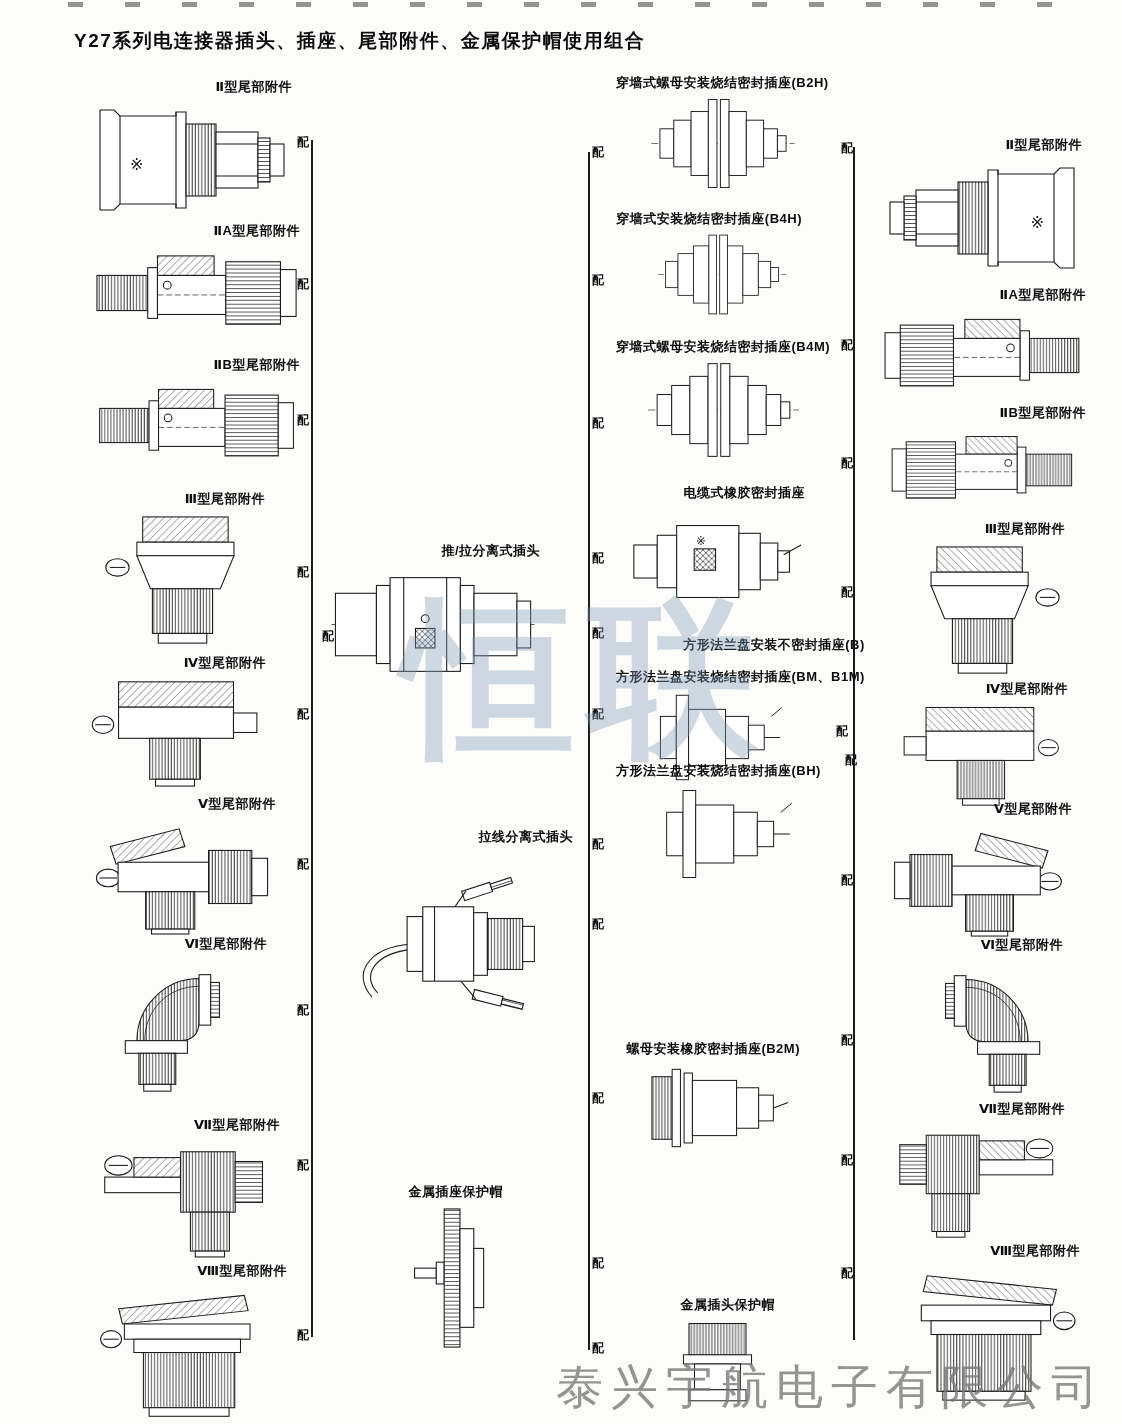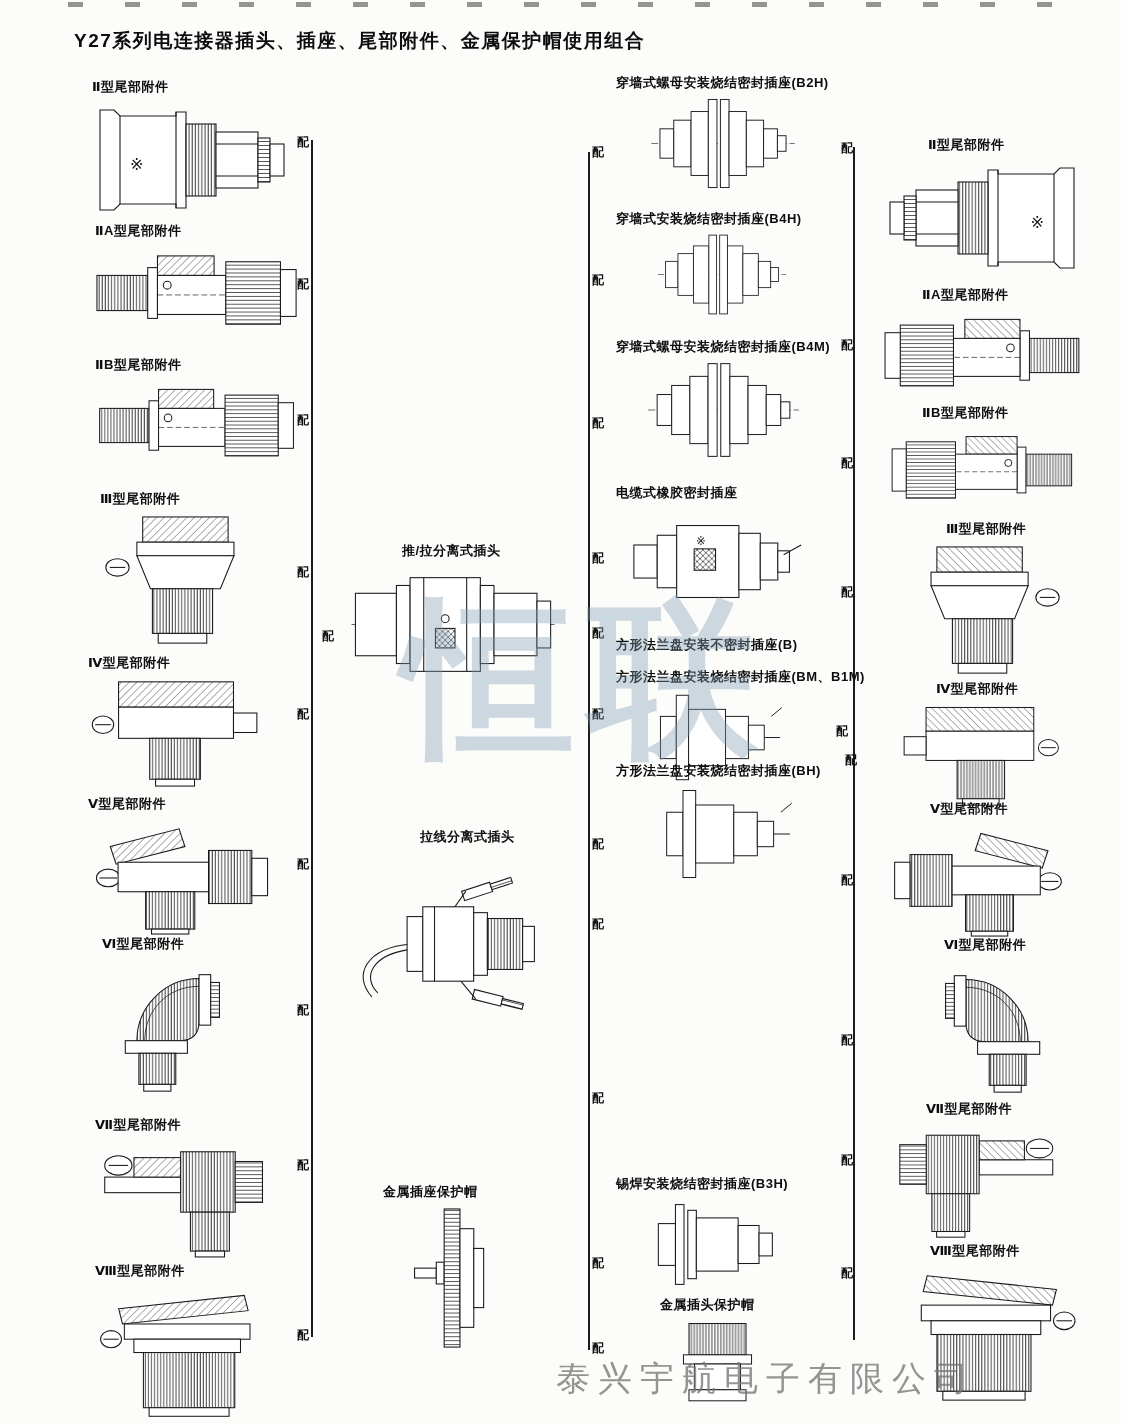--- a/index.html
+++ b/index.html
@@ -12,31 +12,31 @@
   .top-artifact {
     position:absolute; left:68px; top:2px; width:1000px; height:5px; opacity:.5;
     background:repeating-linear-gradient(90deg,#2b2b2b 0 15px, transparent 15px 57px);
   }
   .title {
     position:absolute; left:74px; top:28px; font-size:19px; font-weight:bold;
     letter-spacing:1.5px; white-space:nowrap;
   }
   .vline { position:absolute; width:1.5px; background:#1c1c1c; }
   .pei { position:absolute; font-size:12px; font-weight:bold; line-height:1; }
-  .item { position:absolute; }
+  .item { position:absolute;text-align:right; }
   .item .lbl { font-size:13px; font-weight:bold; white-space:nowrap; letter-spacing:.5px; margin-bottom:4px; }
   .draw { display:block; }
   .mirror { transform:scaleX(-1); }
   .r-ind .lbl { margin-left:46px; }
   .wm-center {
     position:absolute; left:404px; top:566px; font-size:170px; font-weight:bold;
     color:rgba(128,154,180,0.38); letter-spacing:14px; z-index:6; pointer-events:none; white-space:nowrap;
   }
   .wm-bottom {
-    position:absolute; left:556px; top:1356px; font-size:34px;
+    position:absolute; left:556px; top:1356px; font-size:47px;
     color:rgba(118,118,118,0.78); letter-spacing:8px; z-index:6; white-space:nowrap;font-family:Liberation Mono, monospace;
   }
 </style>
 </head>
 <body>
 
 <div class="page">
 
   <svg style="position:absolute;width:0;height:0" aria-hidden="true">
     <defs>
@@ -372,21 +372,21 @@
         <use href="#sym-bs7"></use>
       </svg>
   </div>
   <div class="item" style="left:95px;top:1262px">
     <div class="lbl">Ⅷ型尾部附件</div>
     <svg class="draw" width="192" height="138">
         <use href="#sym-bs8"></use>
       </svg>
   </div>
 
-  <div class="item" style="left:348px;top:542px">
+  <div class="item" style="left:328px;top:542px">
     <div class="lbl" style="margin-left:54px">推/拉分离式插头</div>
     <svg class="draw" width="212" height="122">
         <use href="#sym-plug-pp"></use>
       </svg>
   </div>
   <div class="item" style="left:345px;top:828px">
     <div class="lbl" style="margin-left:75px">拉线分离式插头</div>
     <svg class="draw" width="228" height="186">
         <use href="#sym-plug-lanyard"></use>
       </svg>
@@ -428,24 +428,24 @@
     <svg class="draw" style="margin-left:20px" width="165" height="95">
         <use href="#sym-sock-flange"></use>
       </svg>
   </div>
   <div class="item" style="left:616px;top:762px">
     <div class="lbl">方形法兰盘安装烧结密封插座(BH)</div>
     <svg class="draw" style="margin-left:38px" width="145" height="100">
         <use href="#sym-sock-flange"></use>
       </svg>
   </div>
-  <div class="item" style="left:616px;top:1175px">
-    <div class="lbl">锡焊安装烧结密封插座(B3H)</div>
-    <svg class="draw" style="margin-left:32px" width="148" height="95">
-        <use href="#sym-sock-solder"></use>
+  <div class="item" style="left:616px;top:1040px">
+    <div class="lbl">螺母安装橡胶密封插座(B2M)</div>
+    <svg class="draw" style="margin-left:24px" width="160" height="92">
+        <use href="#sym-sock-nut"></use>
       </svg>
   </div>
   <div class="item" style="left:660px;top:1296px">
     <div class="lbl">金属插头保护帽</div>
     <svg class="draw" width="115" height="92">
         <use href="#sym-cap-plug"></use>
       </svg>
   </div>
 
   <div class="item r-ind" style="left:882px;top:136px">

